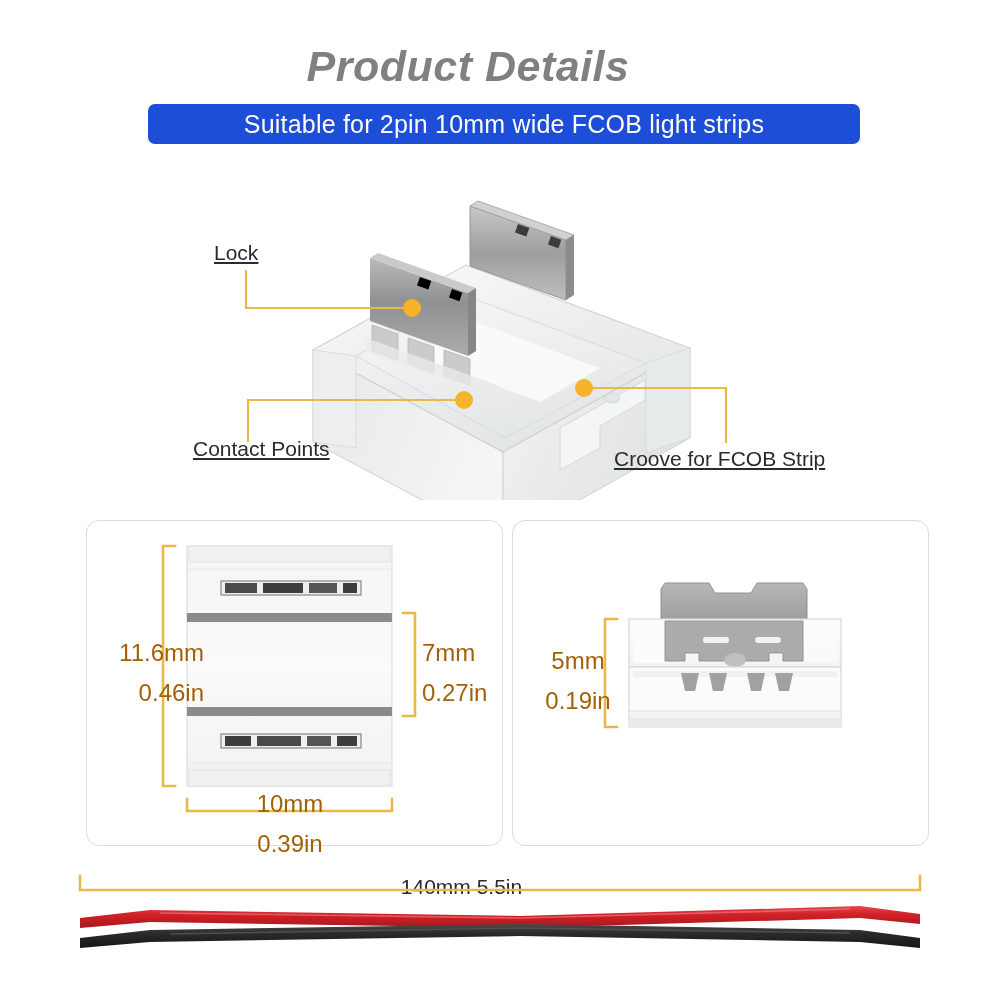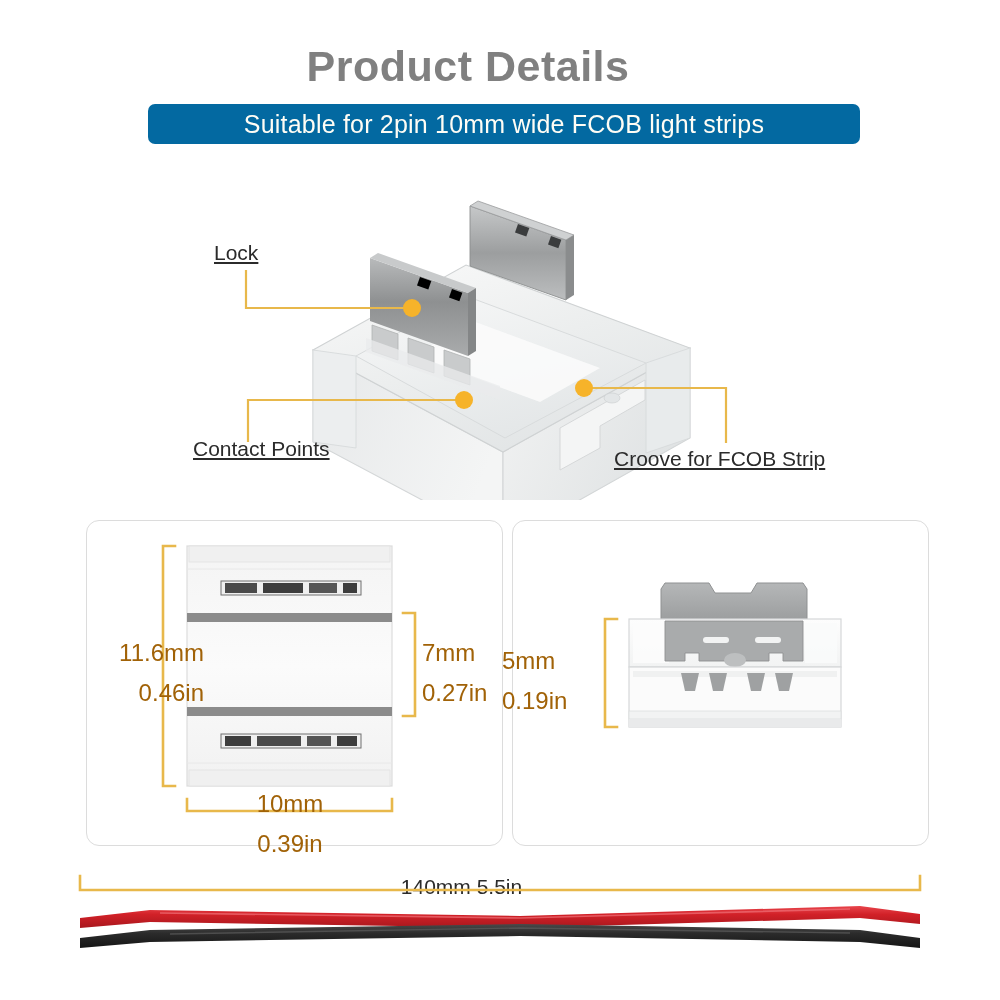--- a/index.html
+++ b/index.html
@@ -22,28 +22,29 @@
     position: absolute;
     top: 45px;
     left: 0;
     width: 936px;
     text-align: center;
     font-size: 43px;
     font-weight: bold;
     color: #808080;
     letter-spacing: 0.5px;
     line-height: 1;
+    font-style: italic;
   }
   #subtitle-banner {
     position: absolute;
     top: 104px;
     left: 148px;
     width: 712px;
     height: 40px;
-    background: #0369a1;
+    background: #1d4ed8;
     border-radius: 7px;
     display: flex;
     align-items: center;
     justify-content: center;
   }
   #subtitle-banner .banner-text {
     font-size: 25px;
     color: #fffdf5;
     letter-spacing: 0.2px;
     white-space: nowrap;
@@ -86,21 +87,21 @@
     font-size: 24px;
     line-height: 25px;
     color: #a16207;
     white-space: nowrap;
   }
   .dim-label .l2 { display: block; margin-top: 15px; }
 
   #dim-height-label { top: 640px; left: 96px;  width: 108px; text-align: right; }
   #dim-depth-label  { top: 640px; left: 422px; width: 88px;  text-align: left; }
   #dim-width-label  { top: 791px; left: 222px; width: 136px; text-align: center; }
-  #dim-side-label   { top: 648px; left: 502px; width: 96px;  text-align: left; }
+  #dim-side-label   { top: 648px; left: 530px; width: 96px;  text-align: center; }
 
   
   #wire-section {
     position: absolute;
     top: 862px;
     left: 0;
     width: 1000px;
     height: 130px;
   }
   #wire-length-label {

